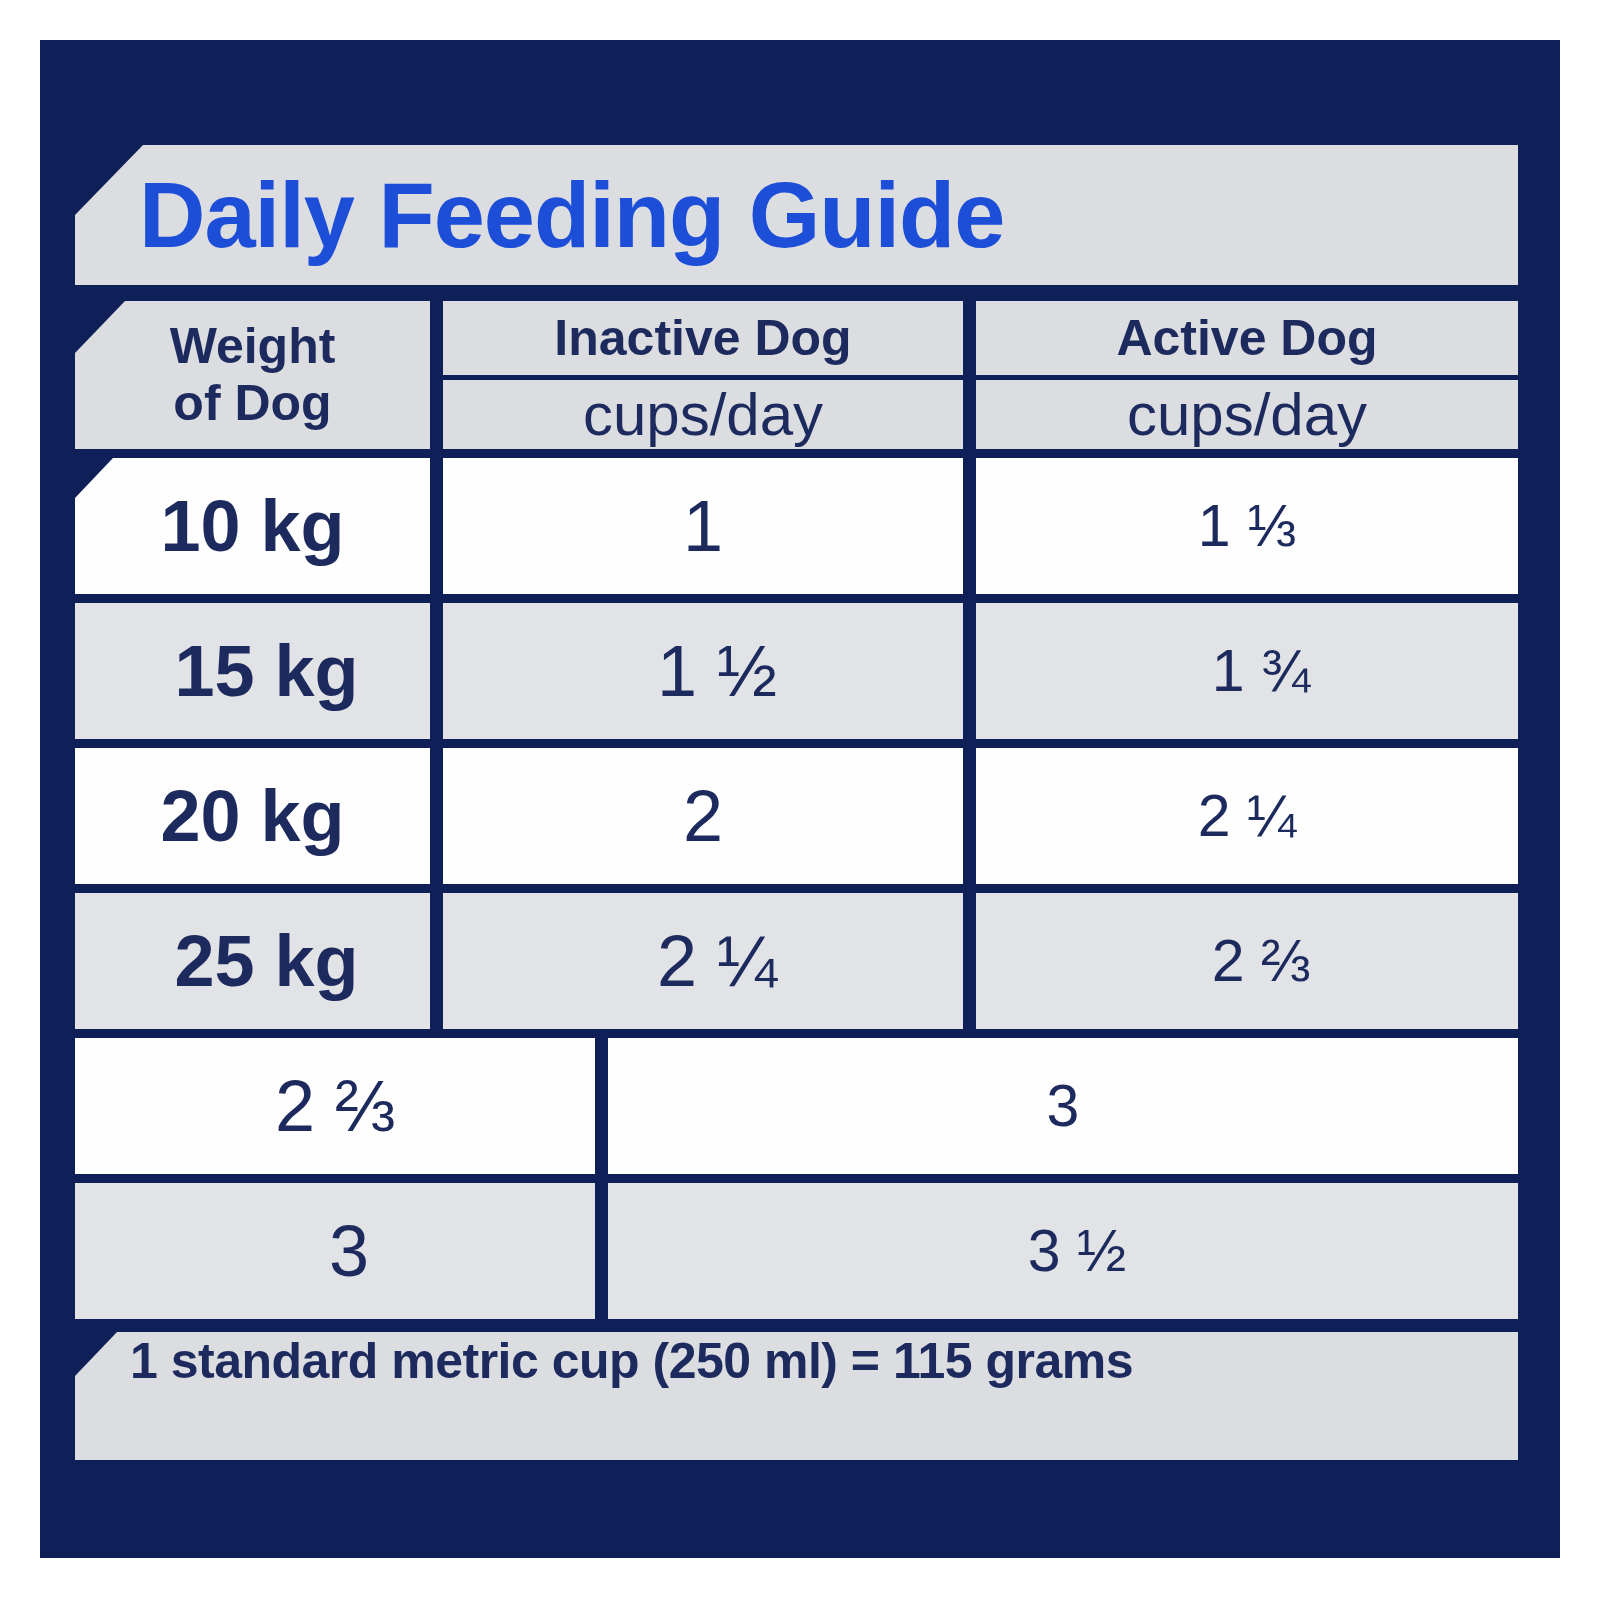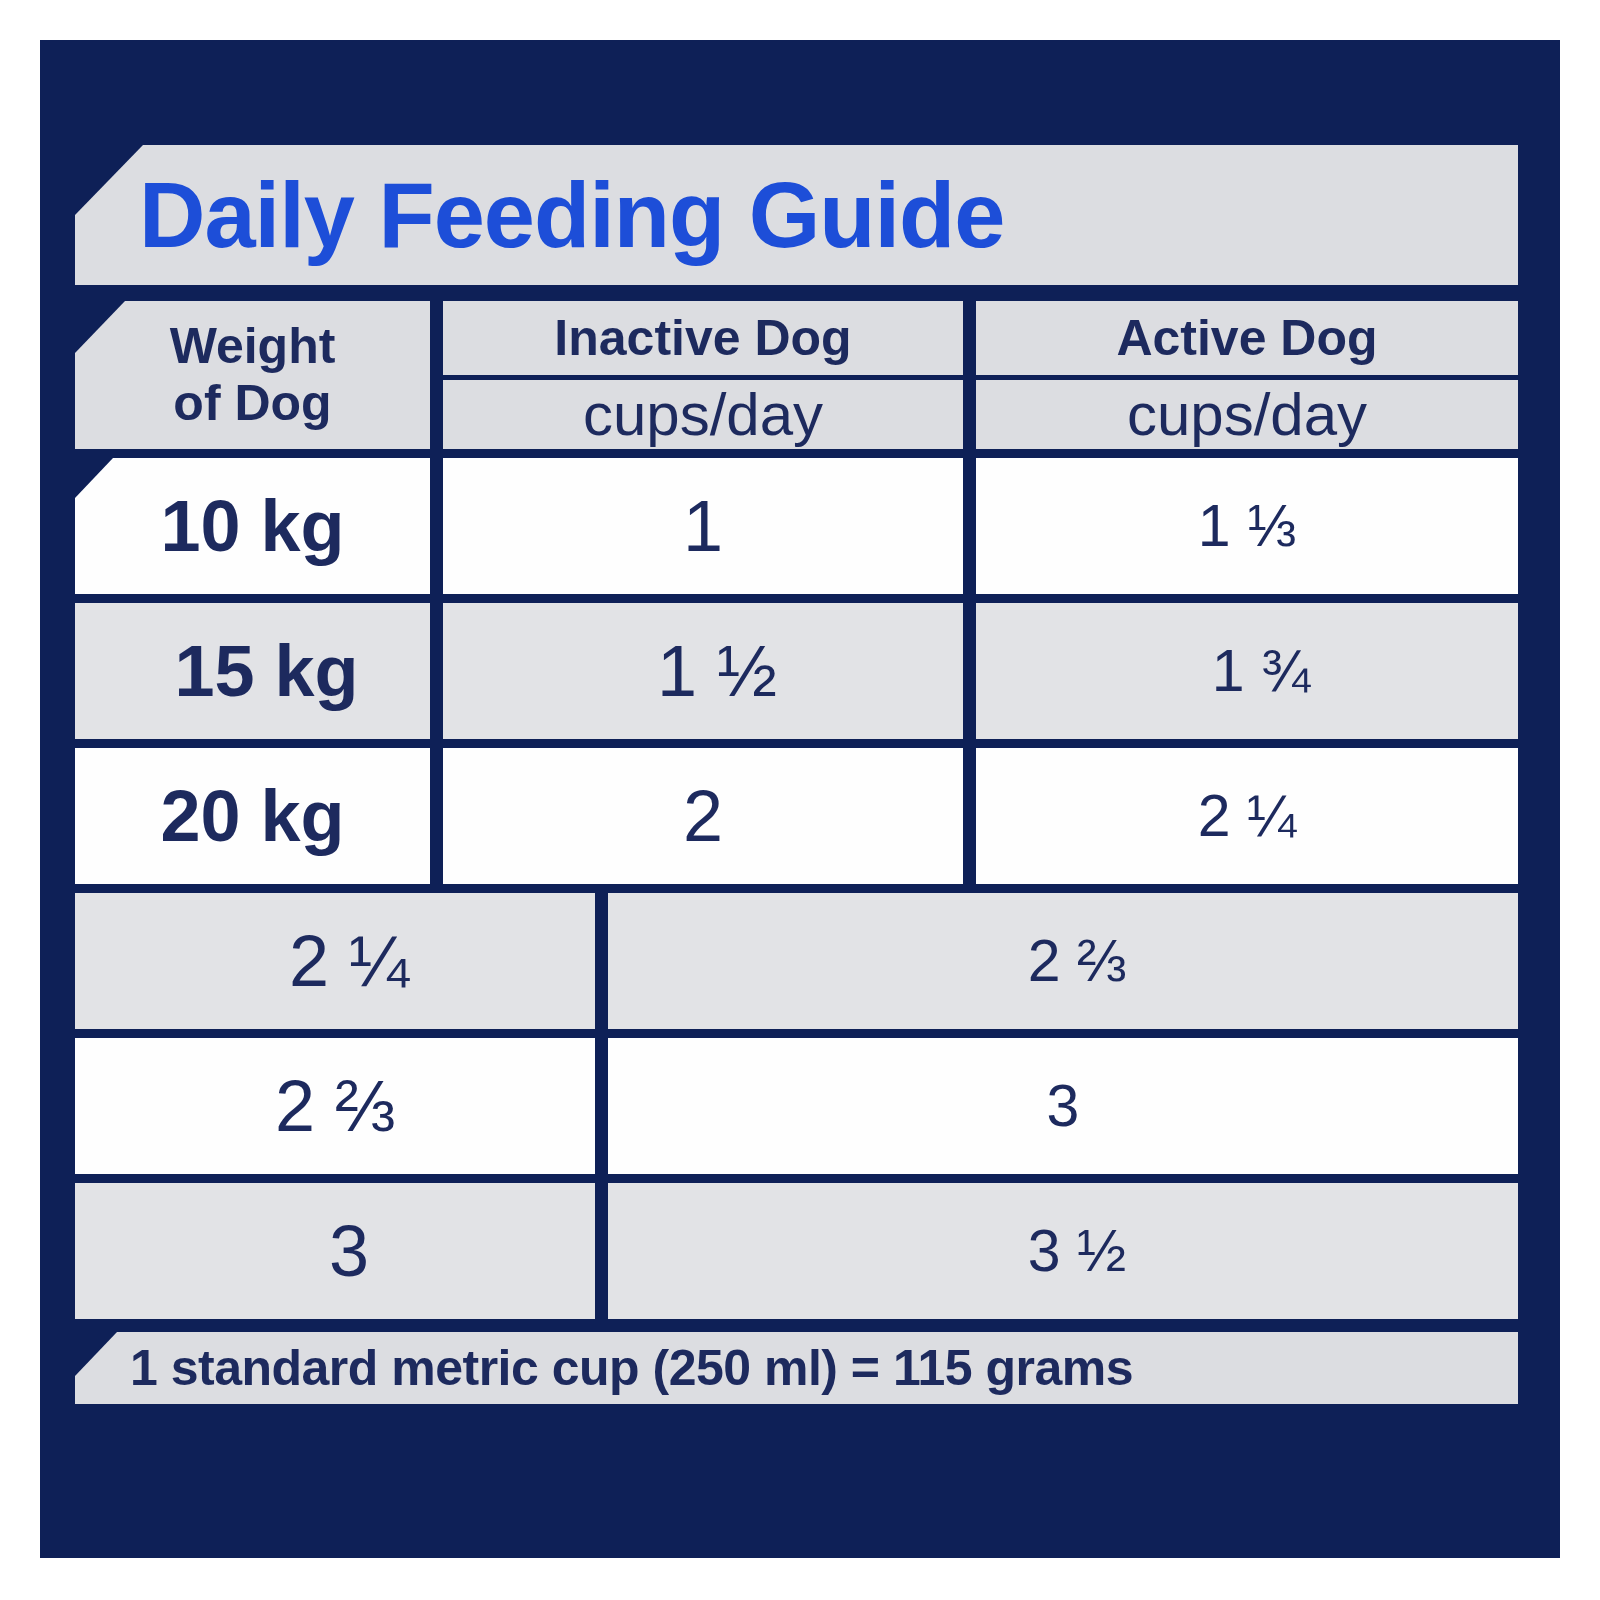--- a/index.html
+++ b/index.html
@@ -116,25 +116,24 @@
   .c-active { flex: 1; font-size: 59px; font-weight: normal; }
   .row-white .cell { background: #fefefe; }
   .row-gray  .cell { background: #e2e3e6; padding-left: 28px; }
   .first-row .c-weight {
     clip-path: polygon(38px 0, 100% 0, 100% 100%, 0 100%, 0 40px);
   }
 
   
   .footer-band {
     margin-top: 13px;
-    height: 72px;
+    height: 128px;
     background: #dcdde1;
     clip-path: polygon(42px 0, 100% 0, 100% 100%, 0 100%, 0 44px);
     display: flex;
-    align-items: center;
     padding-left: 55px;
     box-sizing: border-box;
   }
   .footer-text {
     font-weight: bold;
     font-size: 50px;
     letter-spacing: -0.5px;
     white-space: nowrap;
   }
 </style>
@@ -176,20 +175,21 @@
     <div class="cell c-active">1 ¾</div>
   </div>
 
   <div class="data-row row-white">
     <div class="cell c-weight">20 kg</div>
     <div class="cell c-inactive">2</div>
     <div class="cell c-active">2 ¼</div>
   </div>
 
   <div class="data-row row-gray">
+    <div class="cell c-weight">25 kg</div>
     <div class="cell c-inactive">2 ¼</div>
     <div class="cell c-active">2 ⅔</div>
   </div>
 
   <div class="data-row row-white">
     <div class="cell c-inactive">2 ⅔</div>
     <div class="cell c-active">3</div>
   </div>
 
   <div class="data-row row-gray">

